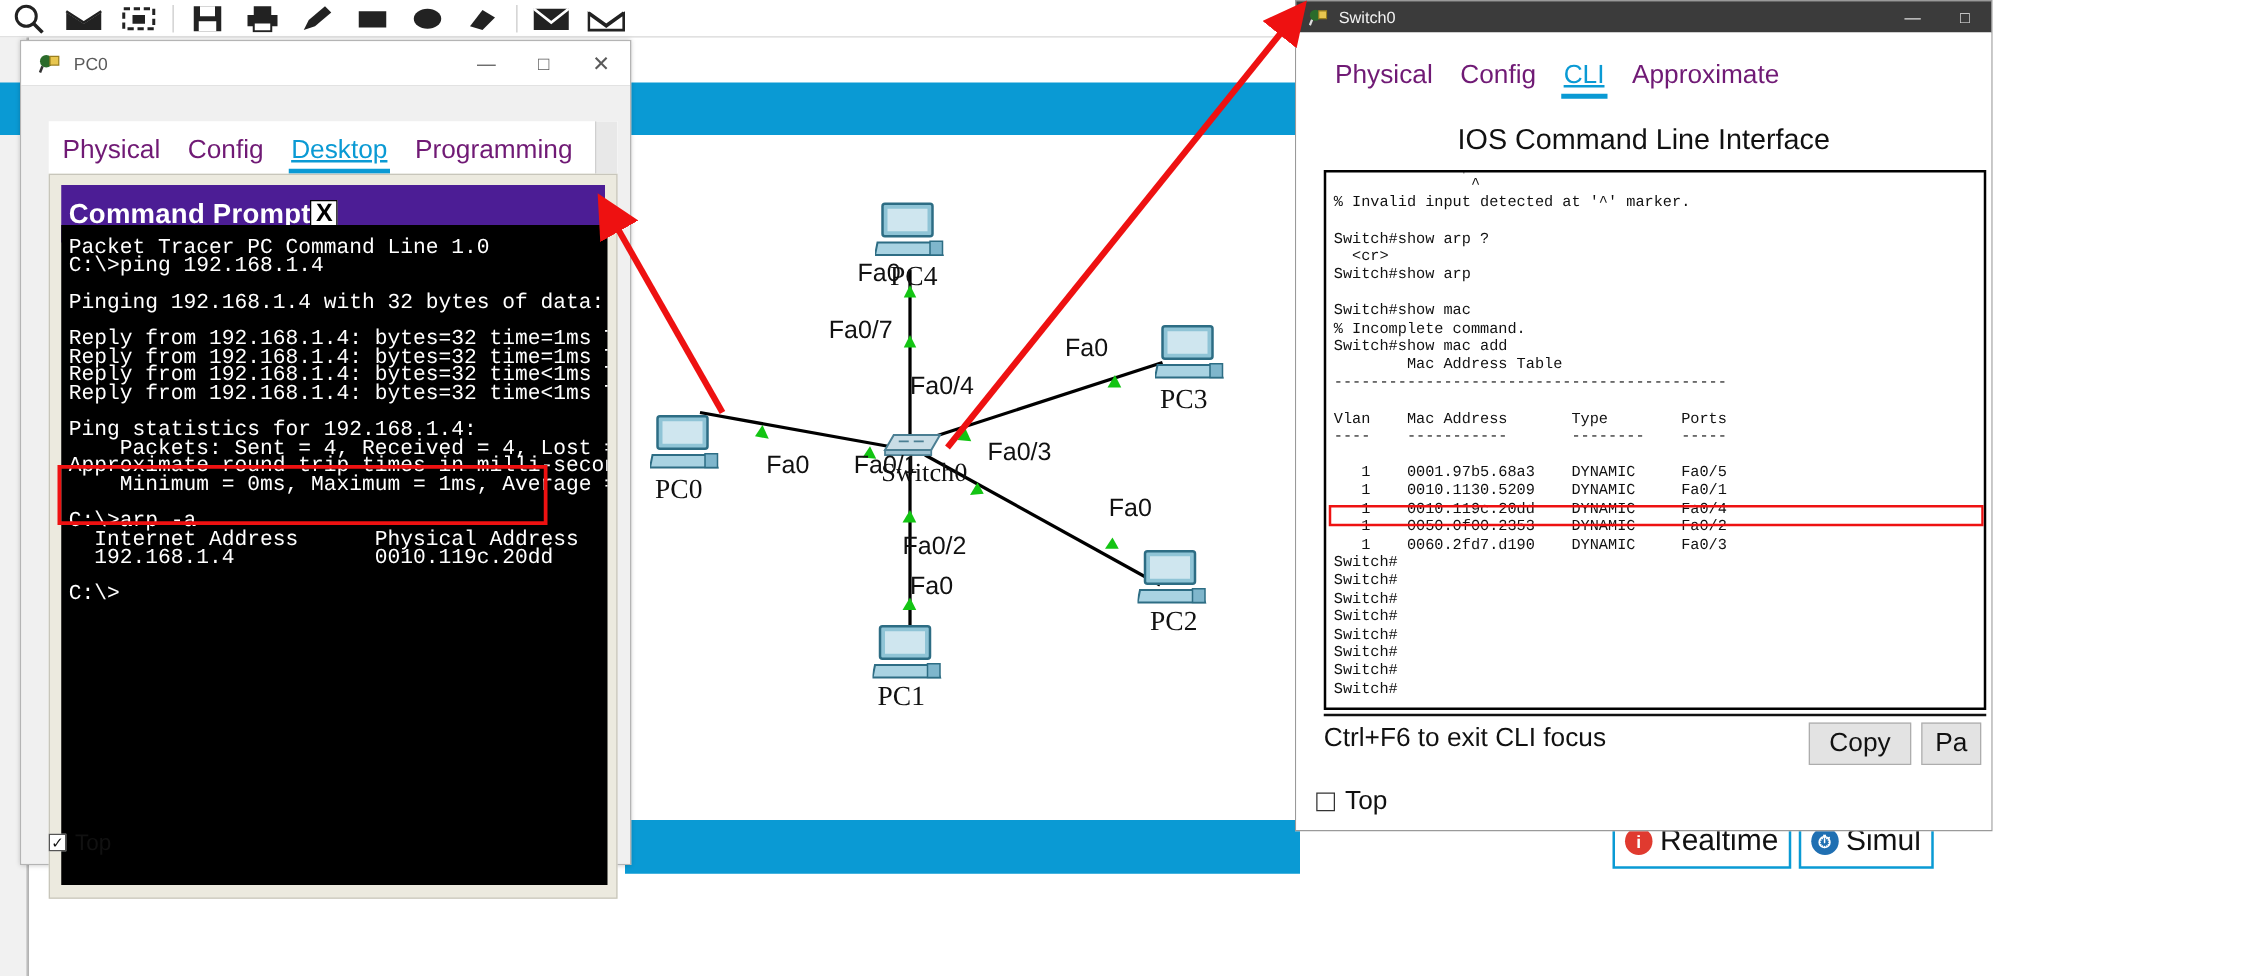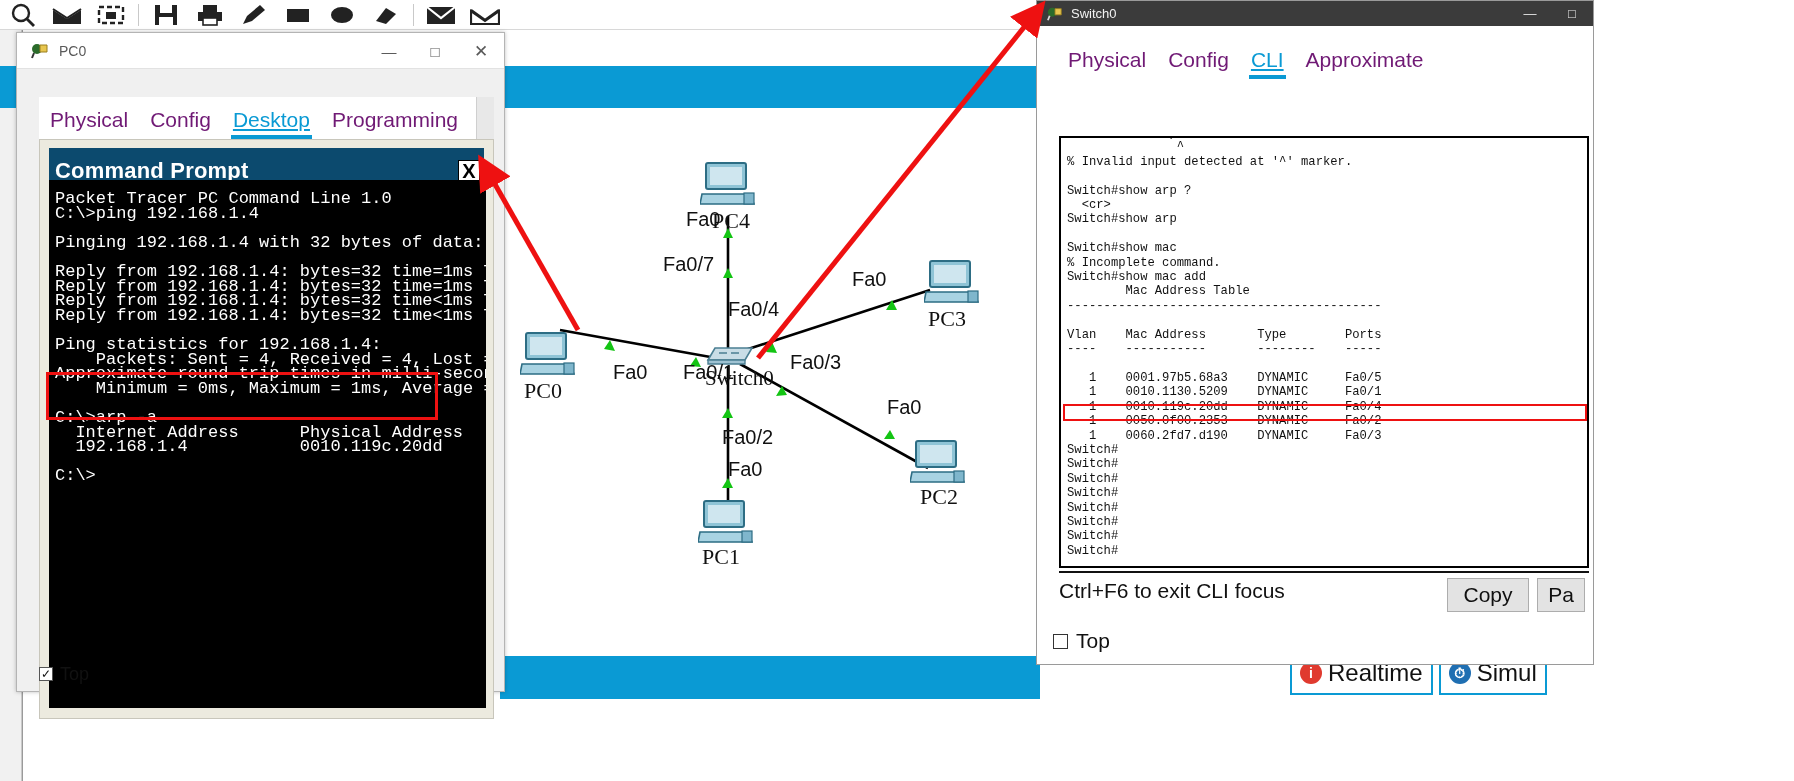--- a/index.html
+++ b/index.html
@@ -86,22 +86,22 @@
   #pc0-tabscroll {
     position:absolute; right:0; top:0; width:18px; height:42px; background:#e8e8e8;
     border-left:1px solid #cfcfcf;
   }
 
   #cmd-panel {
     position:absolute; left:22px; top:70px; width:455px; height:580px;
     background:#eceadf; border:1px solid #c8c6bb; padding:8px 9px 9px 9px;
   }
   #cmd-titlebar {
-    height:46px; background:#0c4a6e; color:#ffffff; display:flex; align-items:center;
-    justify-content:space-between; padding:0 4px 0 6px;
+    height:46px; background:#4c1d95; color:#ffffff; display:flex; align-items:center;
+    justify-content:flex-start; padding:0 4px 0 6px;
   }
   #cmd-titlebar .cmd-title { font-size:22px; font-weight:bold; letter-spacing:.2px; }
   #cmd-close {
     background:#ffffff; color:#000; font-weight:bold; font-size:20px;
     width:22px; height:22px; display:flex; align-items:center; justify-content:center;
     border:1px solid #000;
   }
   #cmd-screen {
     position:absolute; left:9px; top:40px; width:437px; height:528px;
     background:#000000; color:#ffffff;
@@ -452,20 +452,21 @@
   </div>
 
   <div id="sw0-body">
     <div id="sw0-tabs">
       <span class="pt-tab">Physical</span>
       <span class="pt-tab">Config</span>
       <span class="pt-tab active">CLI</span>
       <span class="pt-tab">Approximate</span>
     </div>
 
+    <div id="sw0-subtitle">IOS Command Line Interface</div>
 
     <div id="cli-box">
       <pre id="cli-text">Switch#show arp ?
                ^
 % Invalid input detected at '^' marker.
 
 Switch#show arp ?
   &lt;cr&gt;
 Switch#show arp
 

